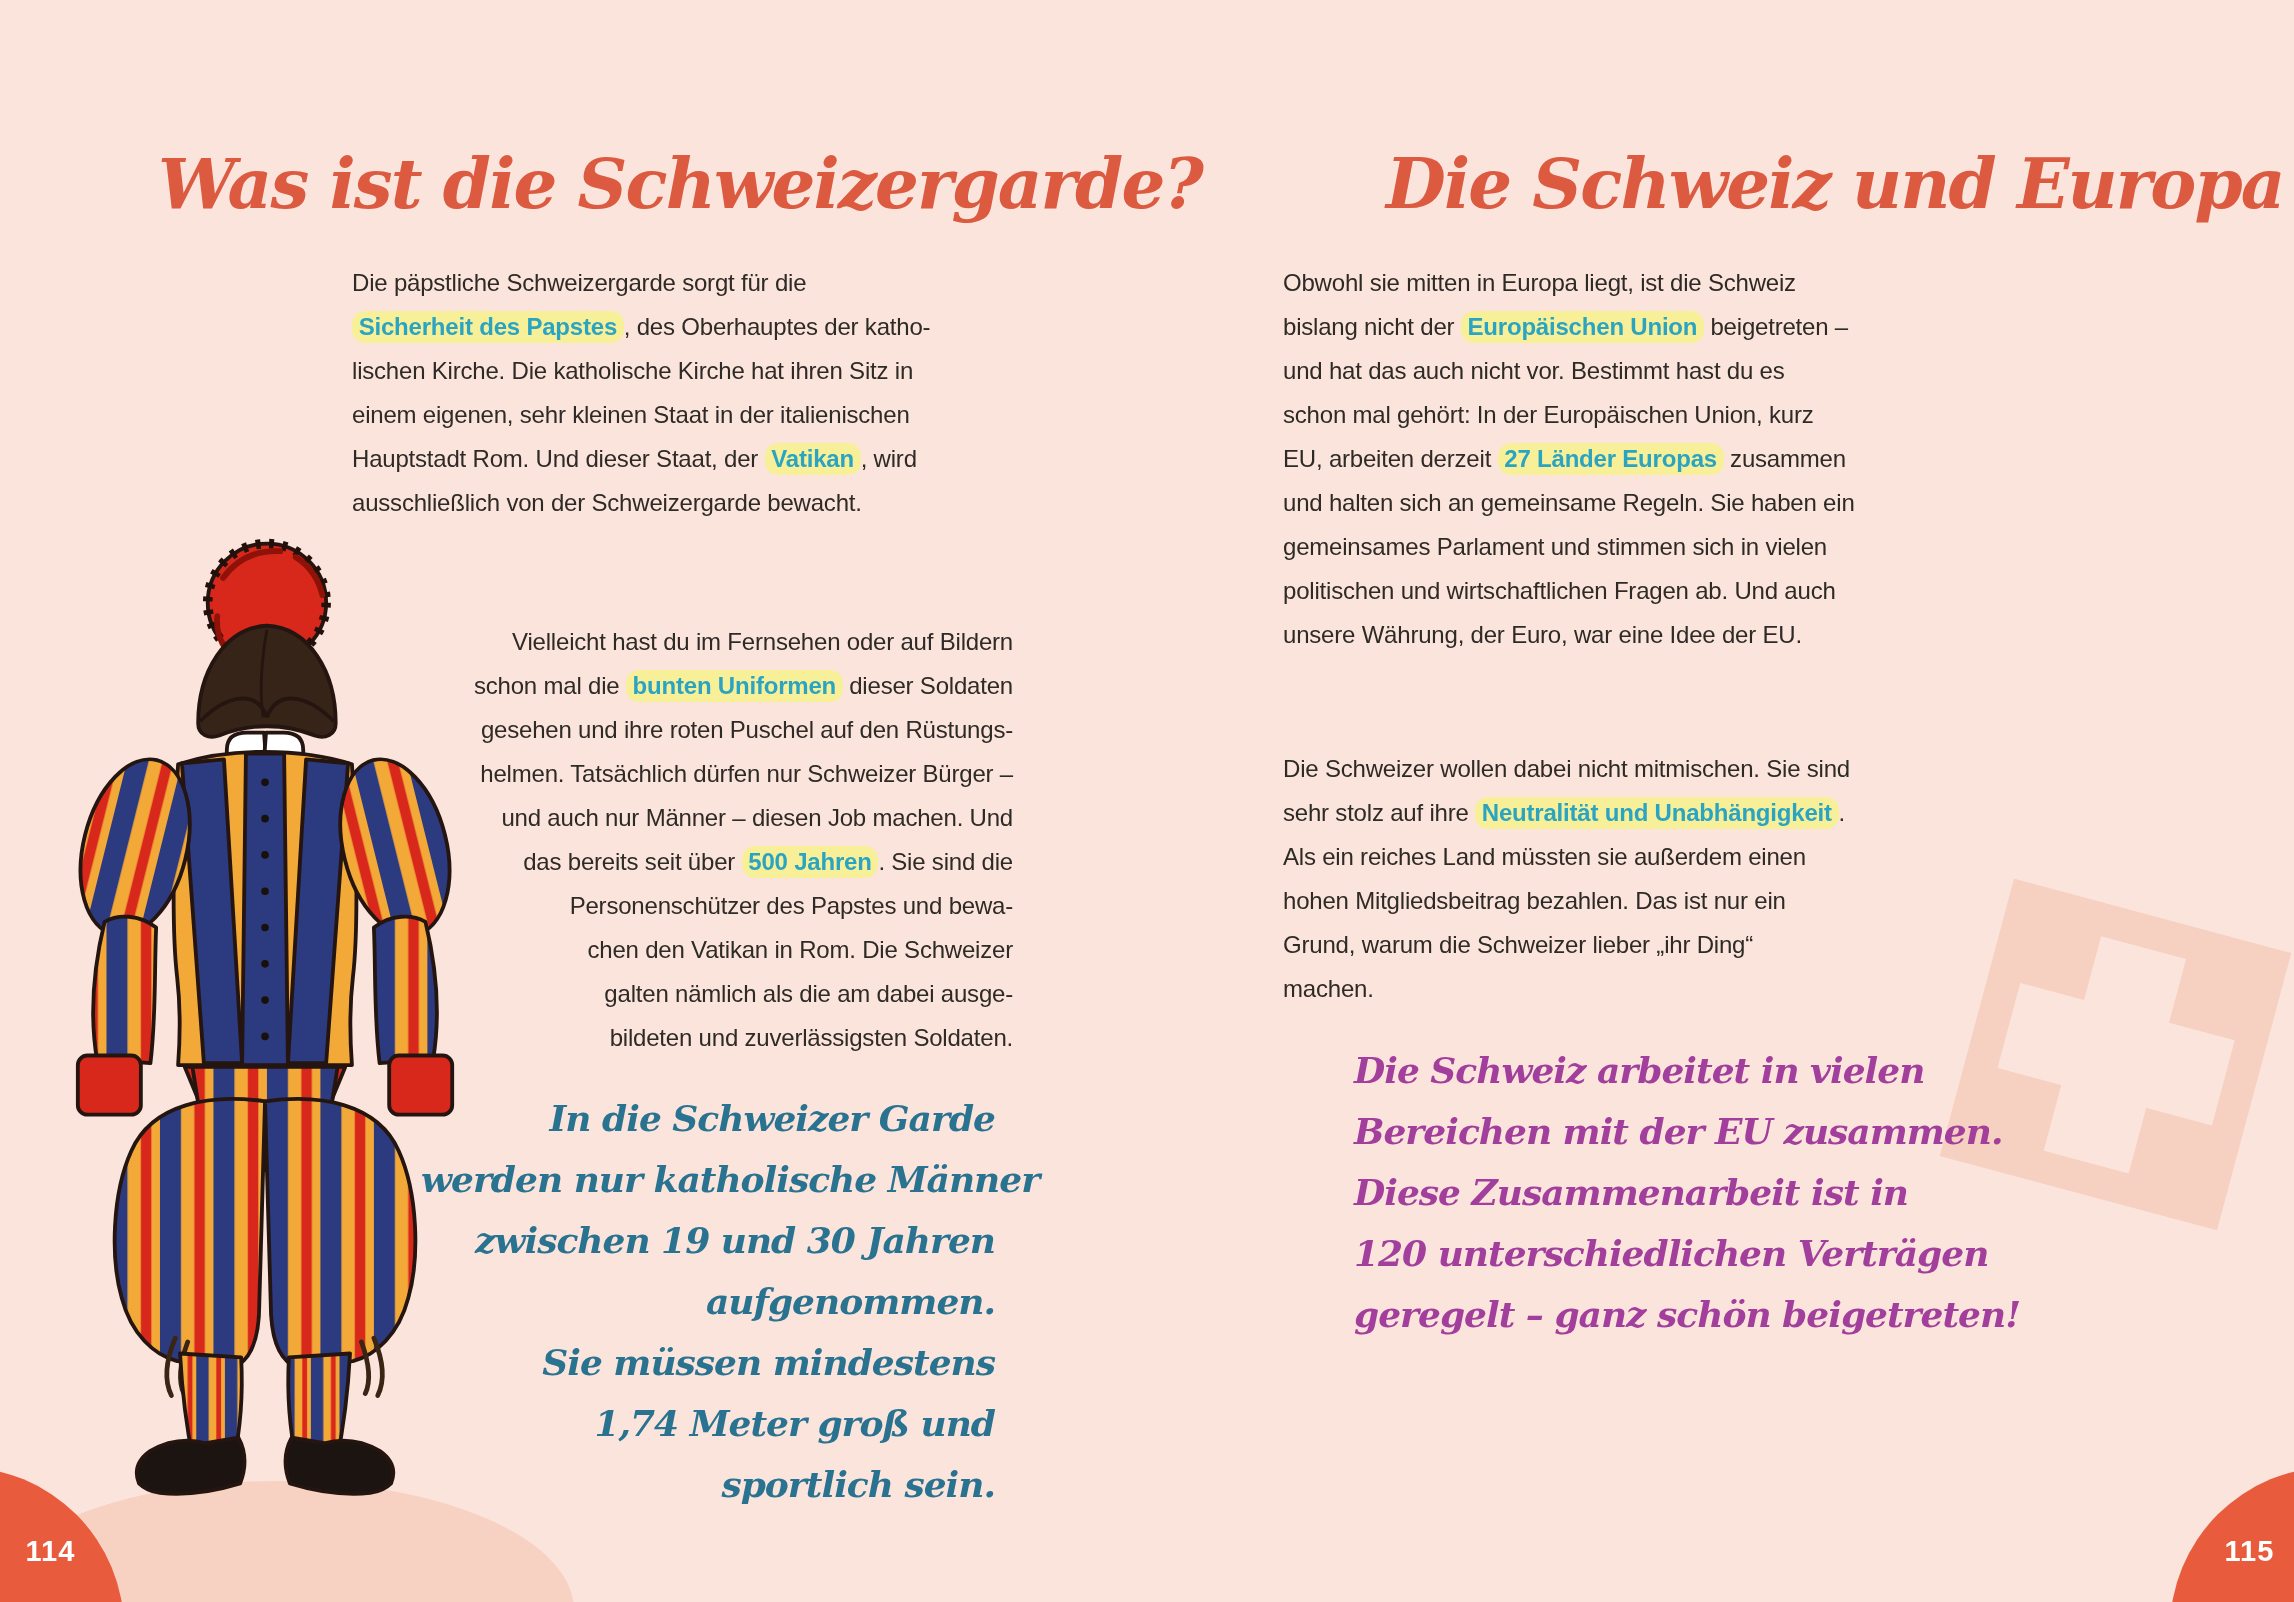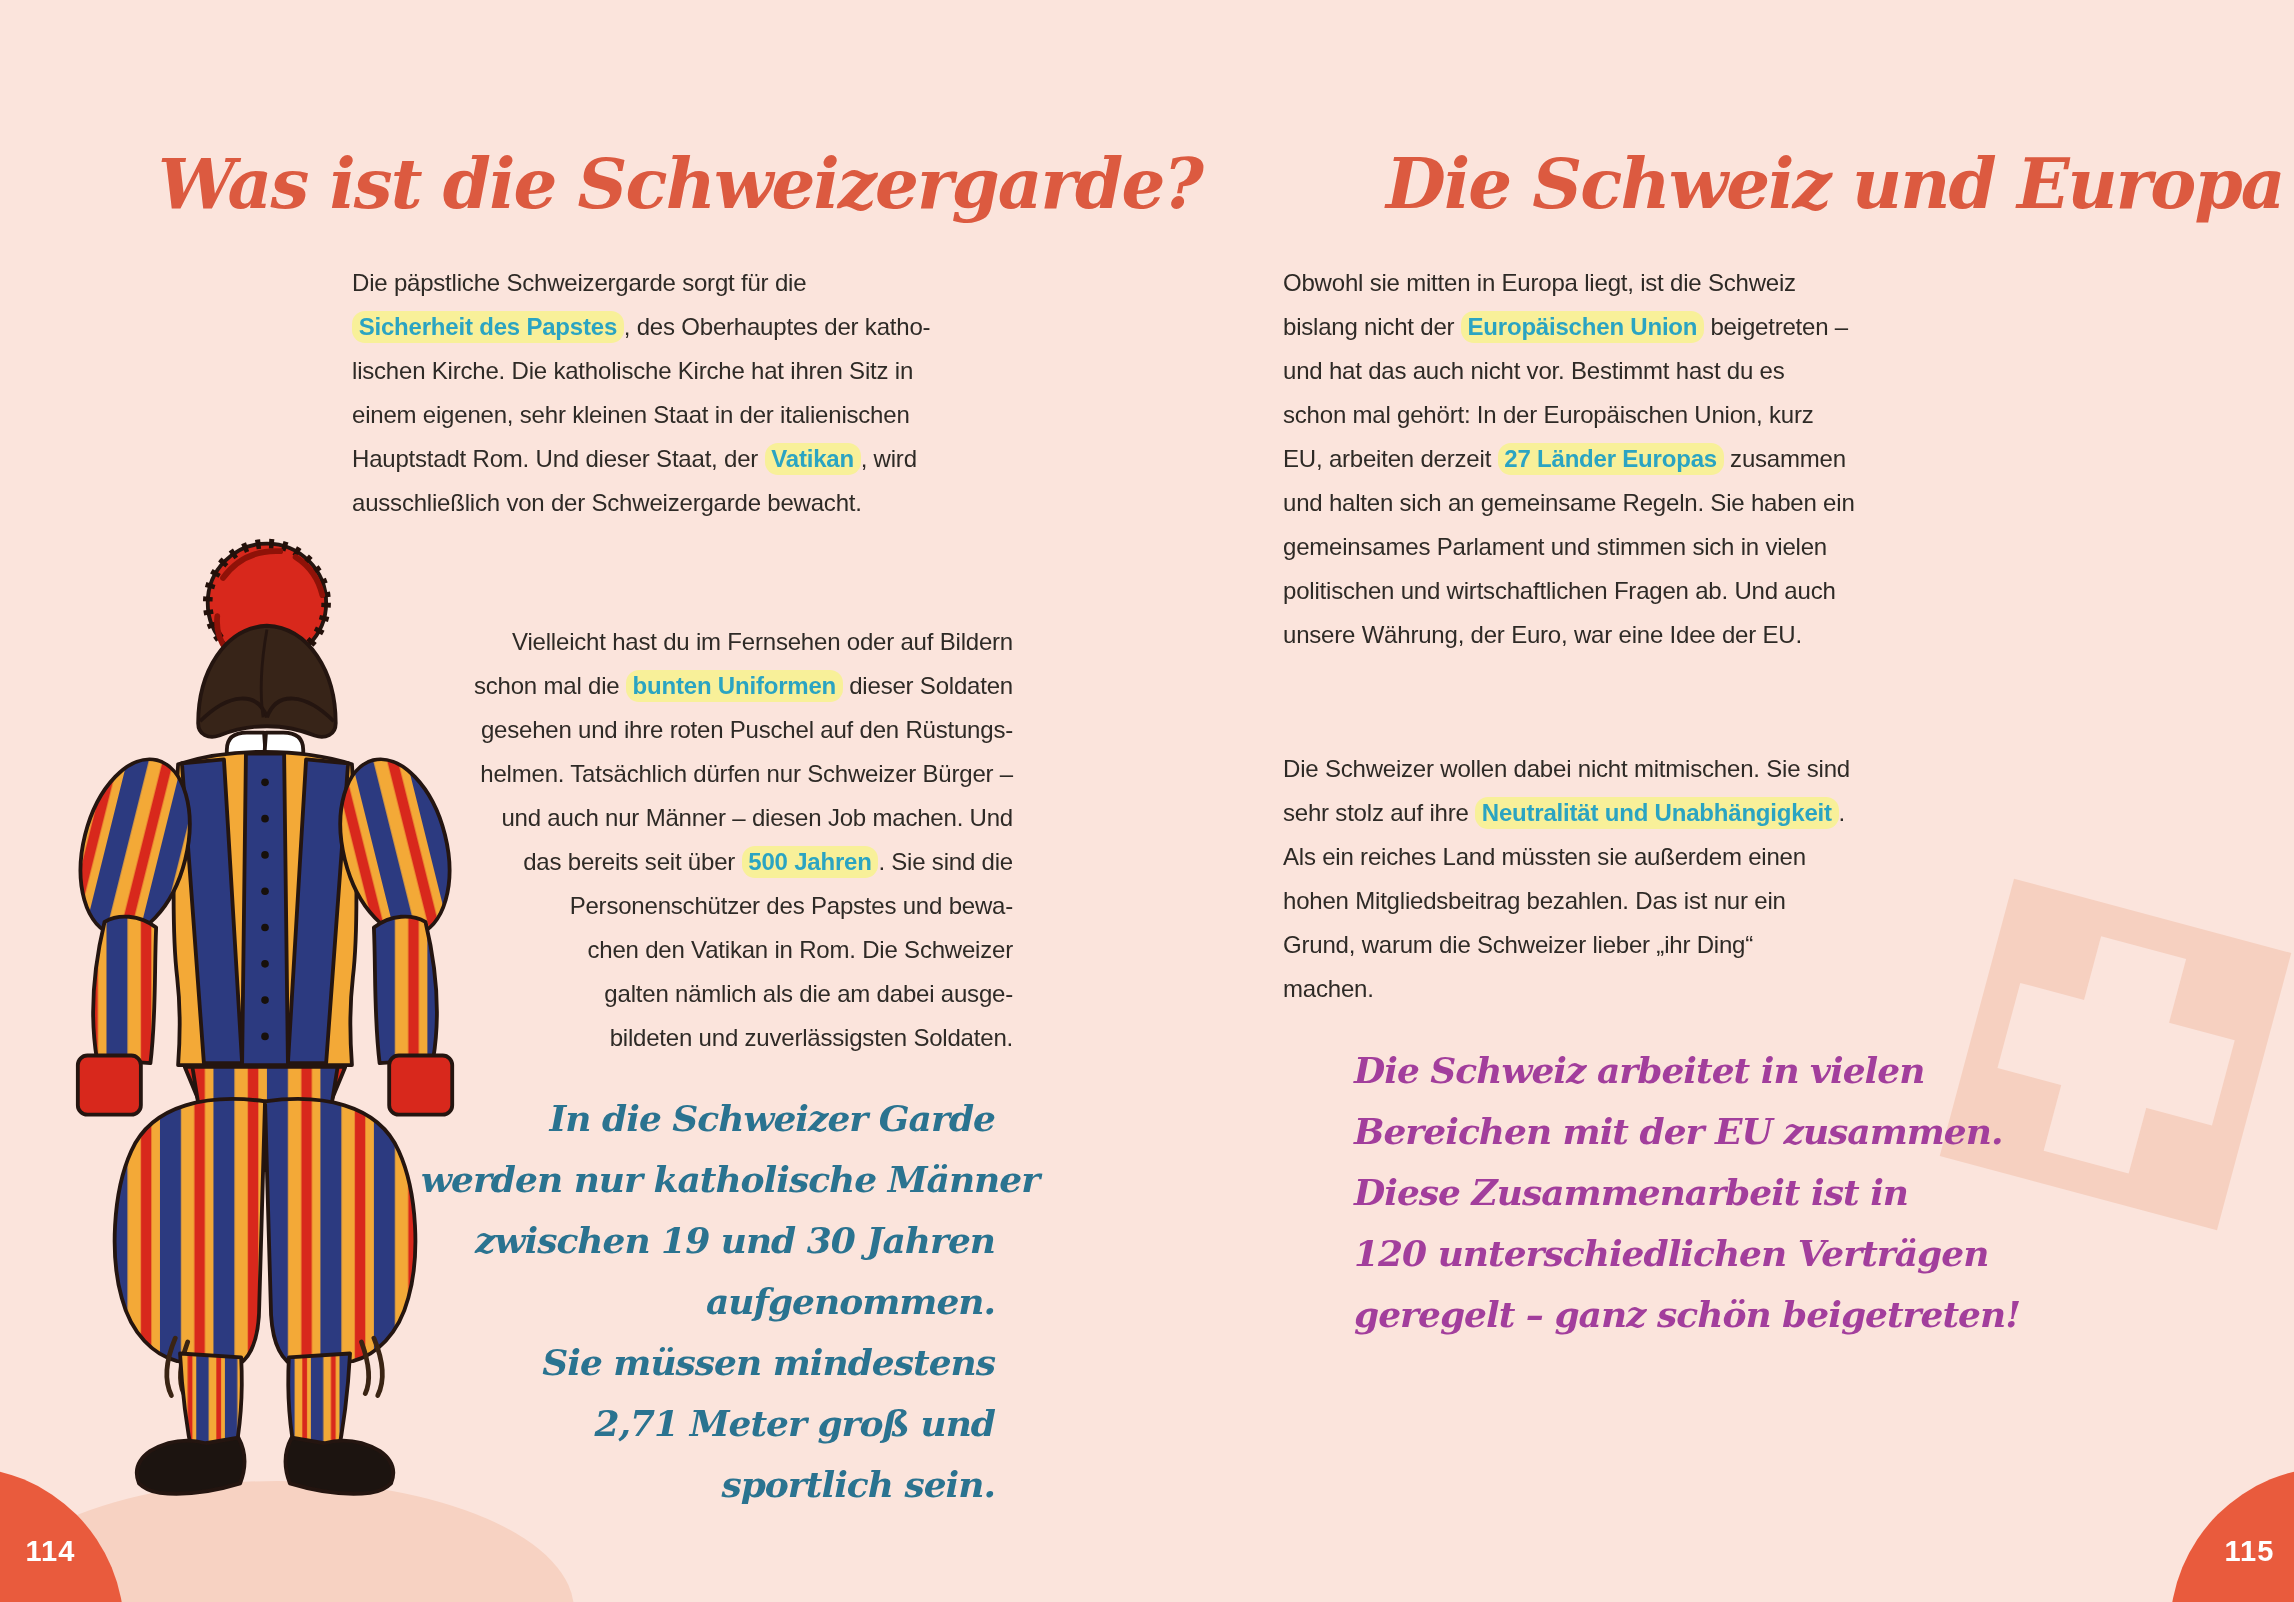--- a/index.html
+++ b/index.html
@@ -176,21 +176,21 @@
         <div class="tl"><span>chen den Vatikan in Rom. Die Schweizer</span></div>
         <div class="tl"><span>galten nämlich als die am dabei ausge-</span></div>
         <div class="tl"><span>bildeten und zuverlässigsten Soldaten.</span></div>
       </div>
     <div class="script script-blue pos-script-left align-right">
         <div class="tl"><span>In die Schweizer Garde</span></div>
         <div class="tl"><span>werden nur katholische Männer</span></div>
         <div class="tl"><span>zwischen 19 und 30 Jahren</span></div>
         <div class="tl"><span>aufgenommen.</span></div>
         <div class="tl"><span>Sie müssen mindestens</span></div>
-        <div class="tl"><span>2,71 Meter groß und</span></div>
+        <div class="tl"><span>1,74 Meter groß und</span></div>
         <div class="tl"><span>sportlich sein.</span></div>
       </div>
   </div>
 
   <div>
     <div class="title pos-title-right">Die Schweiz und Europa</div>
     <div class="para pos-para1-right">
         <div class="tl"><span>Obwohl sie mitten in Europa liegt, ist die Schweiz</span></div>
         <div class="tl"><span>bislang nicht der </span><span class="hl">Europäischen Union</span><span> beigetreten –</span></div>
         <div class="tl"><span>und hat das auch nicht vor. Bestimmt hast du es</span></div>

